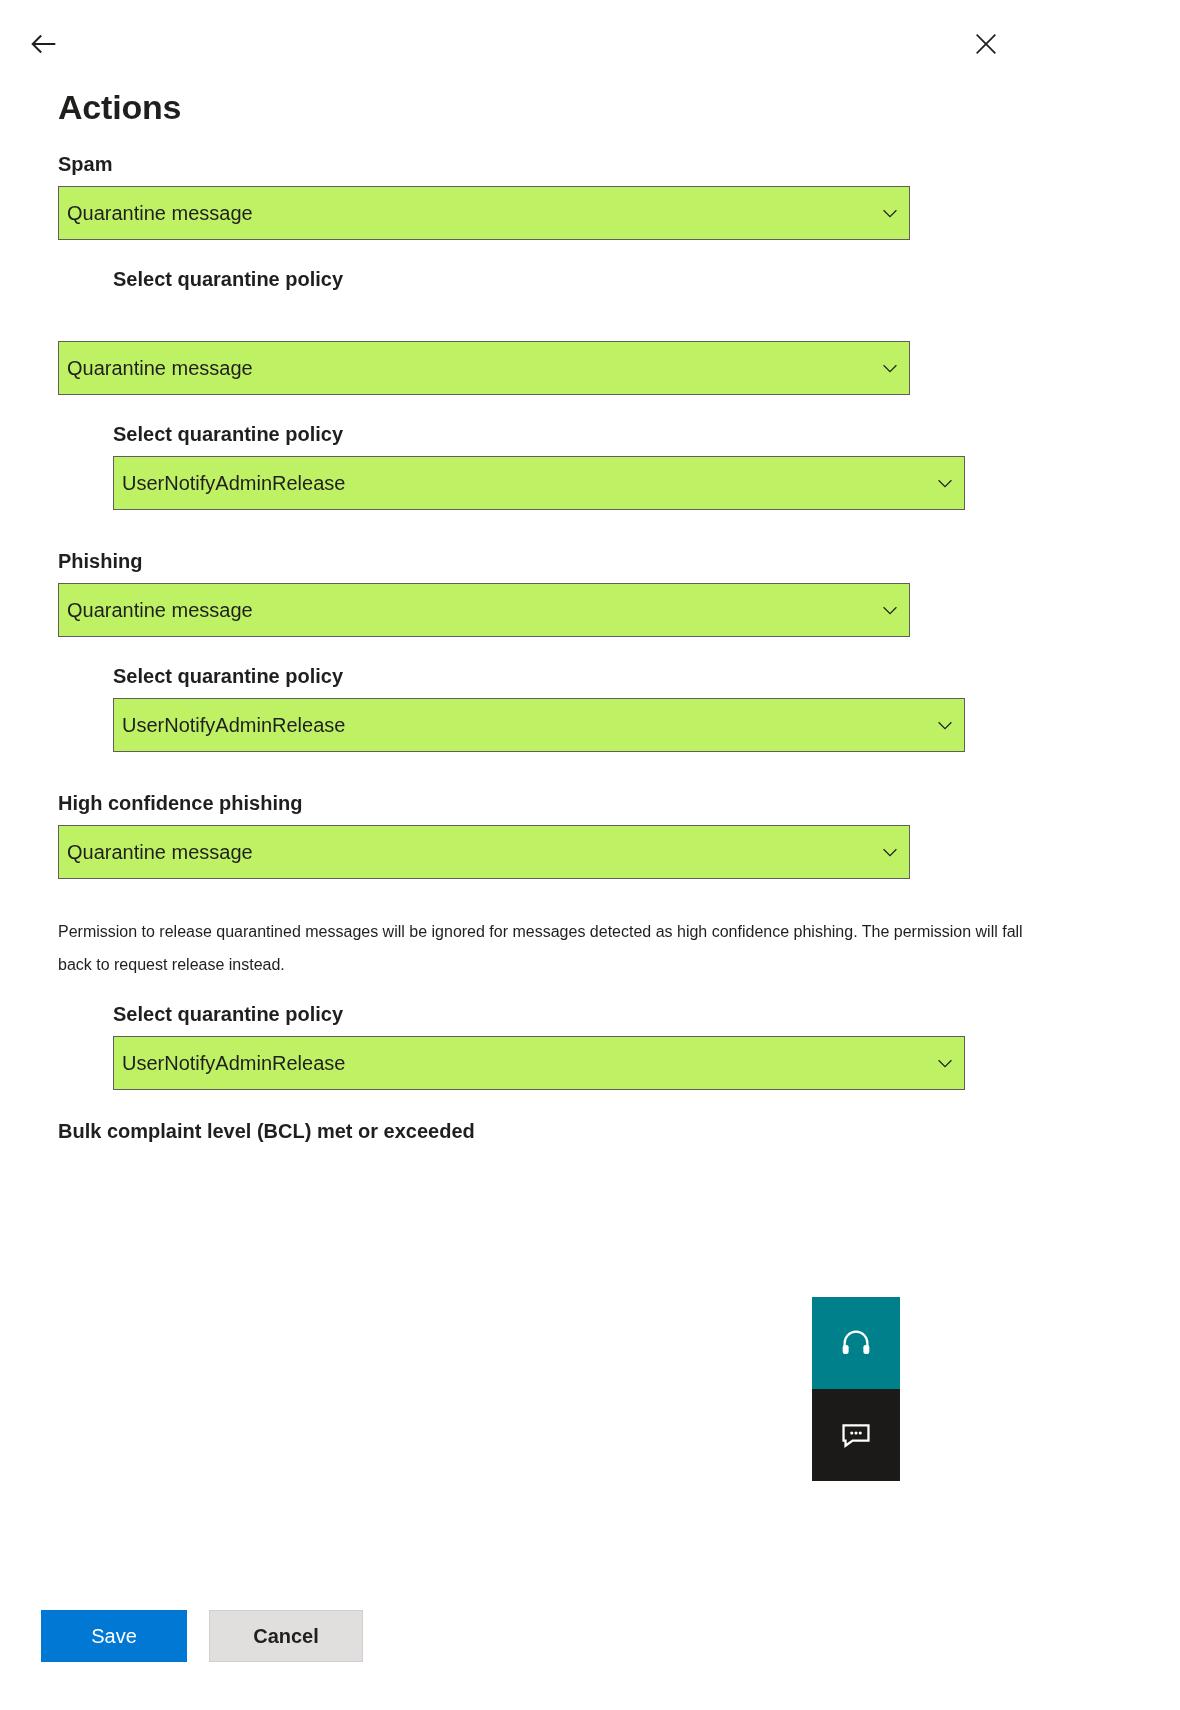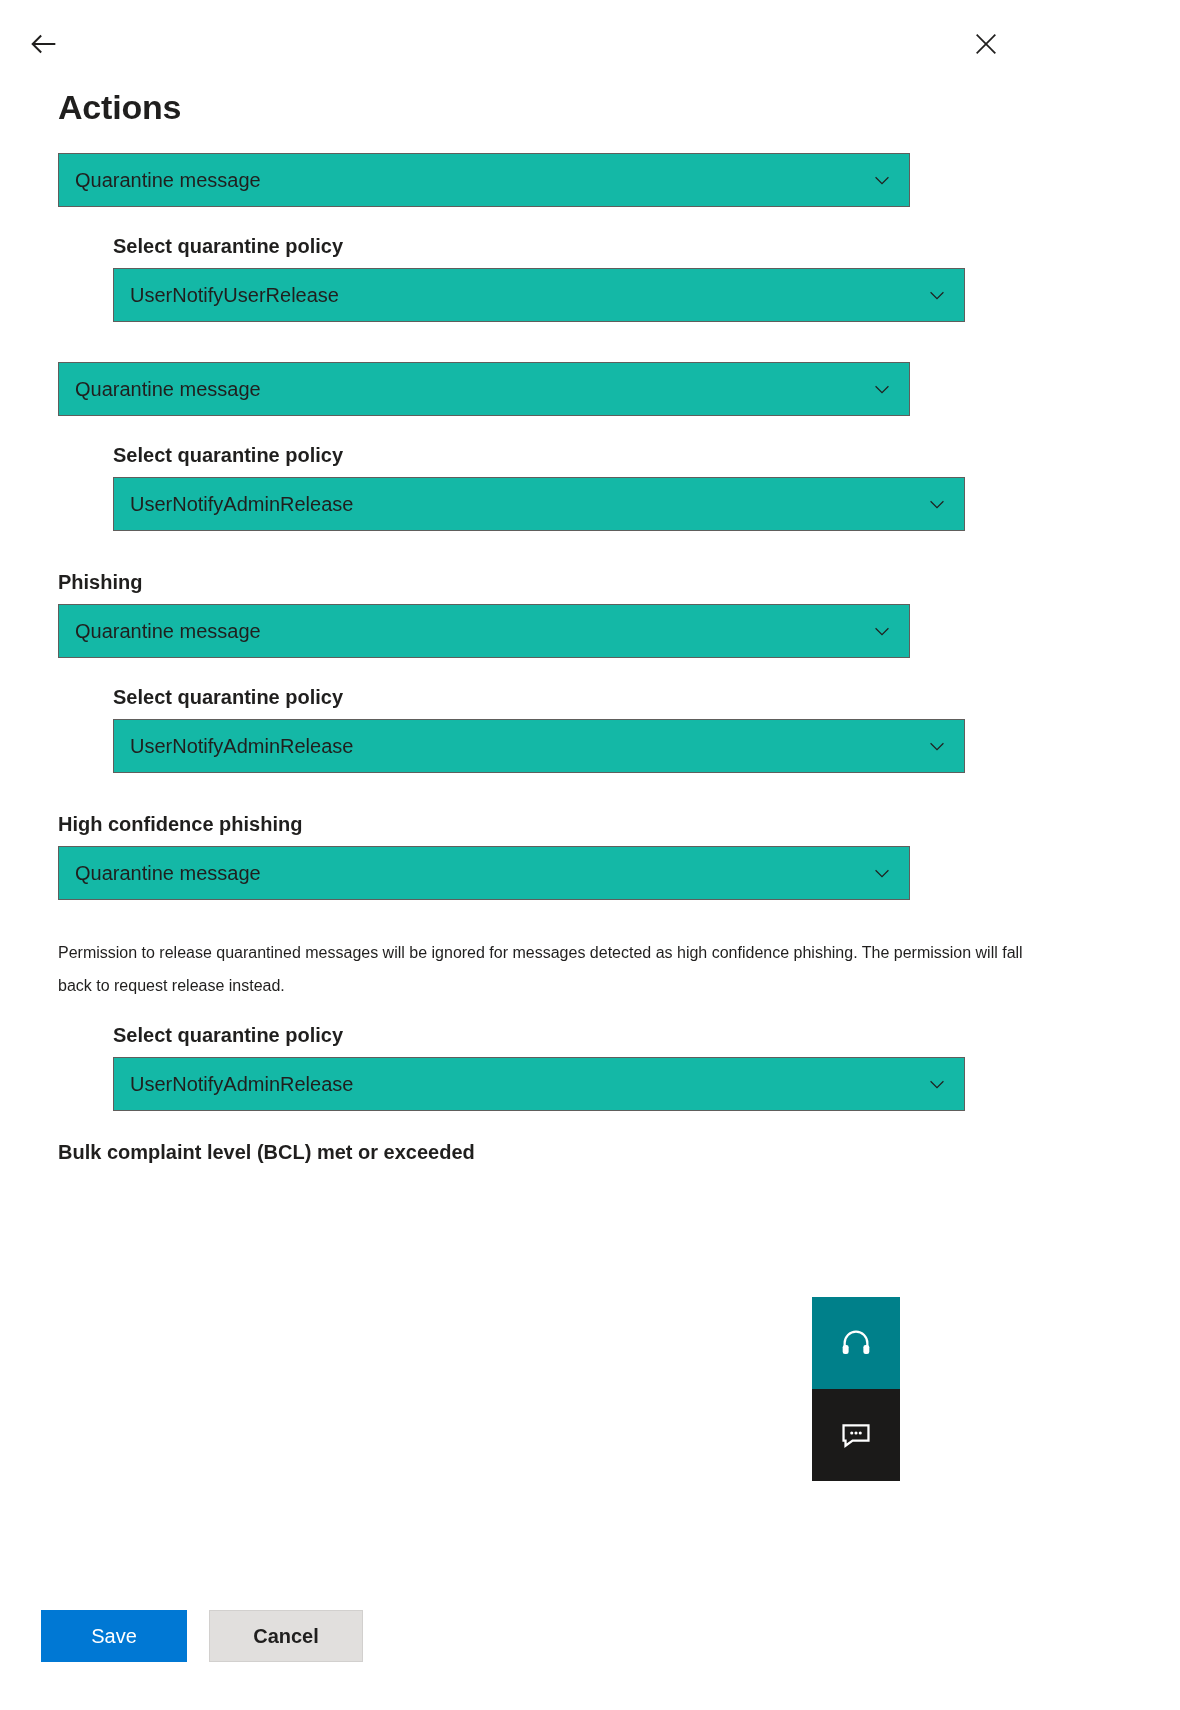--- a/index.html
+++ b/index.html
@@ -84,24 +84,24 @@
     font-size: 20px;
     font-weight: 600;
     color: #201f1e;
     margin-bottom: 10px;
   }
   .combo {
     position: relative;
     box-sizing: border-box;
     height: 54px;
     border: 1px solid #605e5c;
-    background: #14b8a6;
-    display: flex;
-    align-items: center;
-    padding: 0 16px;
+    background: #bef264;
+    display: flex;
+    align-items: center;
+    padding: 0 8px;
     cursor: pointer;
     user-select: none;
     gap: 20px;
   }
   .combo .value {
     font-size: 20px;
     color: #201f1e;
     font-weight: 400;
     flex: 1;
     white-space: nowrap;
@@ -242,38 +242,31 @@
         </svg>
       </span>
     </button>
   </div>
 
   <div class="content">
 
     <h1 class="page-title">Actions</h1>
 
     <div class="field-group">
+      <div class="field-label">Spam</div>
       <div class="combo main-combo">
         <span class="value">Quarantine message</span>
         <span class="chev">
           <svg class="icon-svg" width="22" height="22" viewBox="0 0 24 24" fill="none" stroke="#201f1e" stroke-width="1.3">
               <path d="M5 9 L12 16 L19 9"></path>
             </svg>
         </span>
       </div>
       <div class="sub-group">
         <div class="sub-label">Select quarantine policy</div>
-        <div class="combo sub-combo">
-          <span class="value">UserNotifyUserRelease</span>
-          <span class="chev">
-            <svg class="icon-svg" width="22" height="22" viewBox="0 0 24 24" fill="none" stroke="#201f1e" stroke-width="1.3">
-                <path d="M5 9 L12 16 L19 9"></path>
-              </svg>
-          </span>
-        </div>
       </div>
     </div>
 
     <div class="gap-lg"></div>
 
     <div class="field-group">
       <div class="combo main-combo">
         <span class="value">Quarantine message</span>
         <span class="chev">
           <svg class="icon-svg" width="22" height="22" viewBox="0 0 24 24" fill="none" stroke="#201f1e" stroke-width="1.3">

